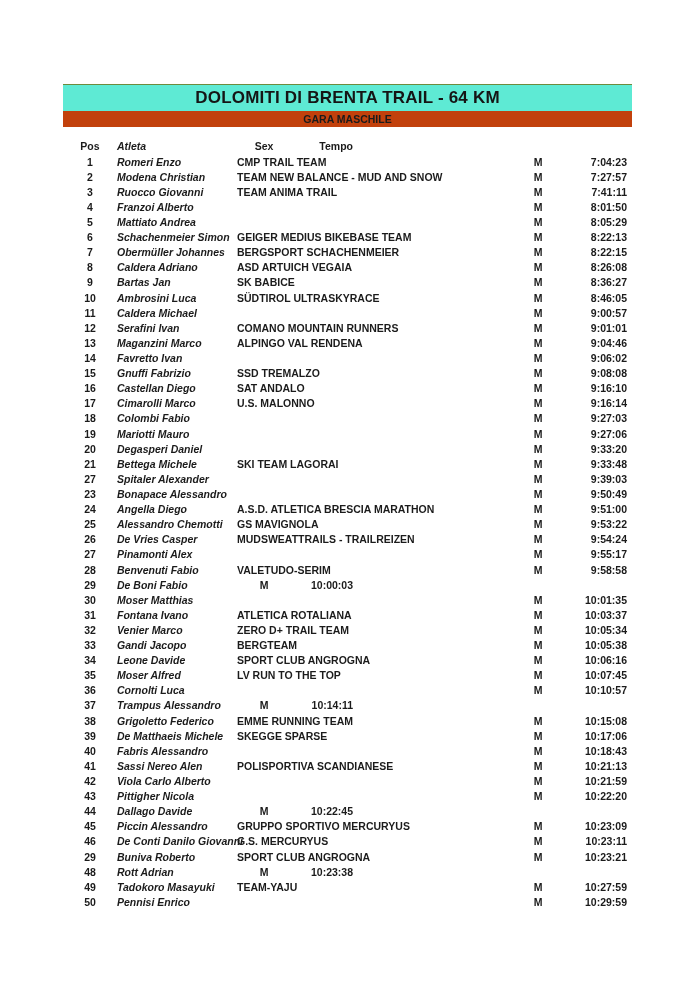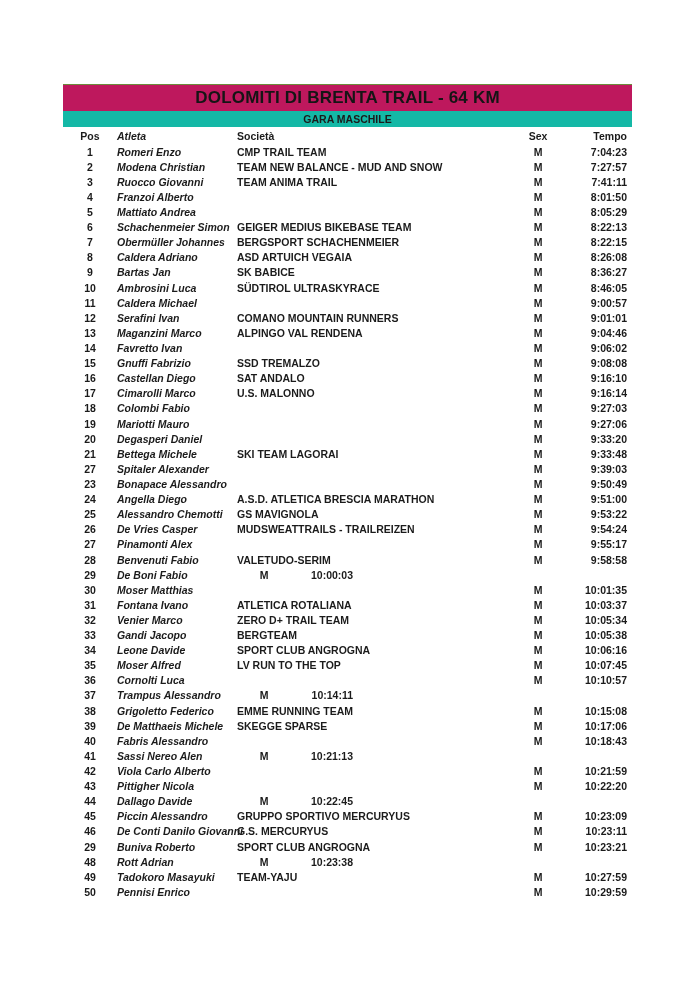--- a/index.html
+++ b/index.html
@@ -13,47 +13,47 @@
     overflow: hidden;
   }
   .sheet {
     position: absolute;
     left: 63px;
     top: 84px;
     width: 569px;
   }
   .title-bar {
     height: 26px;
-    background: #be185d;
+    background: #5eead4;
     border-top: 1px solid #6d8a3c;
     display: flex;
     align-items: center;
     justify-content: center;
     font-size: 17px;
     font-weight: 700;
     letter-spacing: 0.2px;
     color: #151515;
   }
   .subtitle-bar {
     height: 16px;
-    background: #14b8a6;
+    background: #c2410c;
     display: flex;
     align-items: center;
     justify-content: center;
     font-size: 10.5px;
     font-weight: 700;
     color: #1b1b1b;
   }
   .thead {
     display: flex;
     height: 16px;
     align-items: center;
     font-size: 10.5px;
     font-weight: 700;
-    margin-top: 1px;
+    margin-top: 11px;
   }
   .tbody {
     display: block;
   }
   .row {
     display: flex;
     height: 15.12px;
     align-items: center;
     font-size: 10.5px;
     font-weight: 700;
@@ -74,21 +74,20 @@
     <span>DOLOMITI DI BRENTA TRAIL - 64 KM</span>
   </div>
 
   <div class="subtitle-bar">
     <span>GARA MASCHILE</span>
   </div>
 
   <div class="thead">
     <span class="c-pos">Pos</span>
     <span class="c-atleta">Atleta</span>
-    <span class="c-societa">Società</span>
     <span class="c-sex">Sex</span>
     <span class="c-tempo">Tempo</span>
   </div>
 
   <div class="tbody">
   <div class="row">
     <span class="c-pos">1</span>
     <span class="c-atleta">Romeri Enzo</span>
     <span class="c-societa">CMP TRAIL TEAM</span>
     <span class="c-sex">M</span>
@@ -401,20 +400,21 @@
     <span class="c-pos">40</span>
     <span class="c-atleta">Fabris Alessandro</span>
     <span class="c-societa"></span>
     <span class="c-sex">M</span>
     <span class="c-tempo">10:18:43</span>
   </div>
 
   <div class="row">
     <span class="c-pos">41</span>
     <span class="c-atleta">Sassi Nereo Alen</span>
+    <span class="c-societa">POLISPORTIVA SCANDIANESE</span>
     <span class="c-sex">M</span>
     <span class="c-tempo">10:21:13</span>
   </div>
 
   <div class="row">
     <span class="c-pos">42</span>
     <span class="c-atleta">Viola Carlo Alberto</span>
     <span class="c-societa"></span>
     <span class="c-sex">M</span>
     <span class="c-tempo">10:21:59</span>

